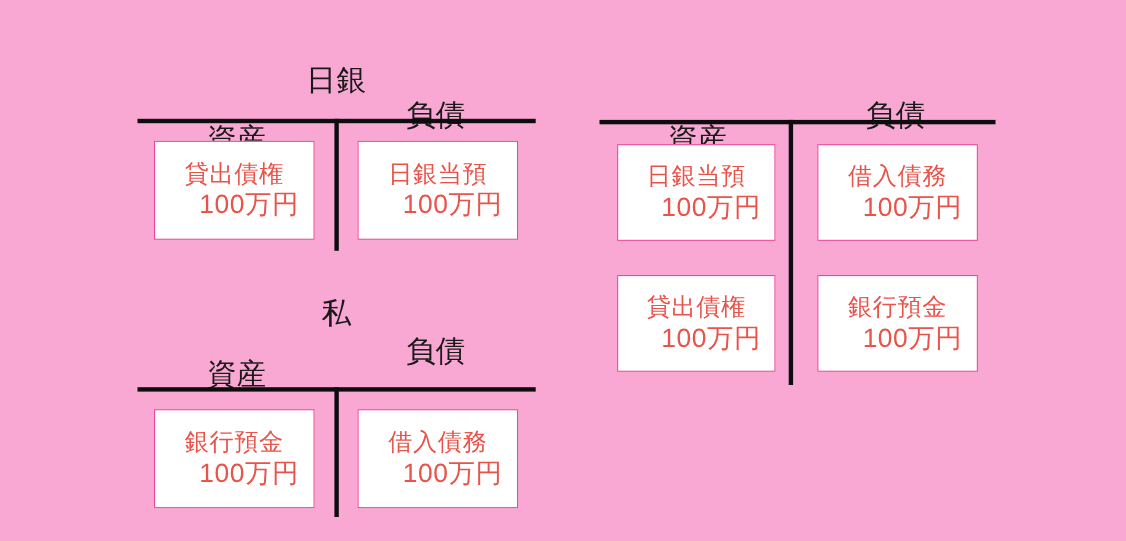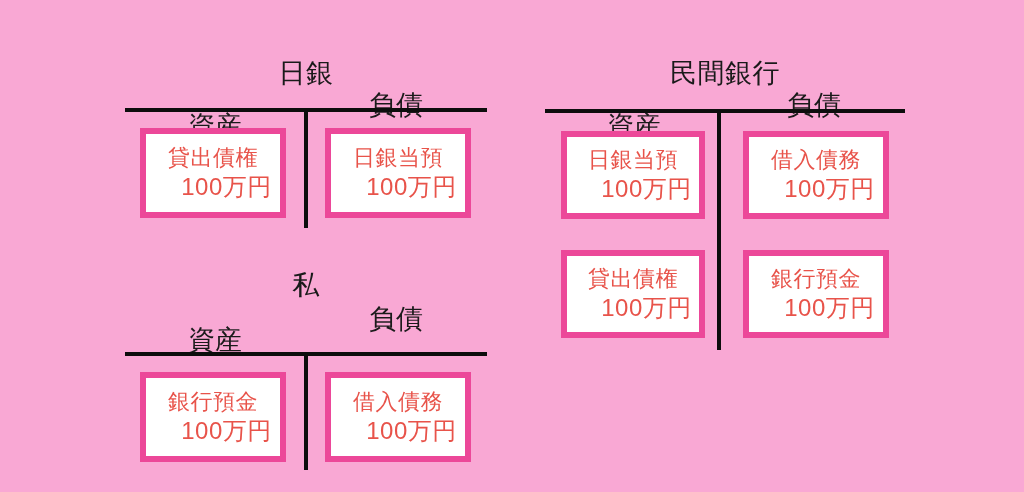--- a/index.html
+++ b/index.html
@@ -55,21 +55,21 @@
   .t-divider {
     position: absolute;
     width: 4px;
     background: #0d0d0d;
   }
 
   
   .cell-box {
     position: absolute;
     box-sizing: border-box;
-    border: 6px solid #ec4899;
+    border: 1px solid #ec4899;
     background: #ffffff;
     display: flex;
     flex-direction: column;
     align-items: center;
     justify-content: center;
   }
   .cell-label {
     font-size: 22px;
     line-height: 28px;
     color: #e8534a;
@@ -133,21 +133,20 @@
       <span class="cell-label">貸出債権</span>
       <span class="cell-amount">100万円</span>
     </div>
     <div class="cell-box box-b">
       <span class="cell-label">日銀当預</span>
       <span class="cell-amount">100万円</span>
     </div>
   </div>
 
   <div class="t-account" id="panel-bank">
-    <div class="t-title">民間銀行</div>
     <div class="t-colhead left head-l">資産</div>
     <div class="t-colhead right head-r">負債</div>
     <div class="t-rule"></div>
     <div class="t-divider"></div>
 
     <div class="cell-box box-a">
       <span class="cell-label">日銀当預</span>
       <span class="cell-amount">100万円</span>
     </div>
     <div class="cell-box box-b">

